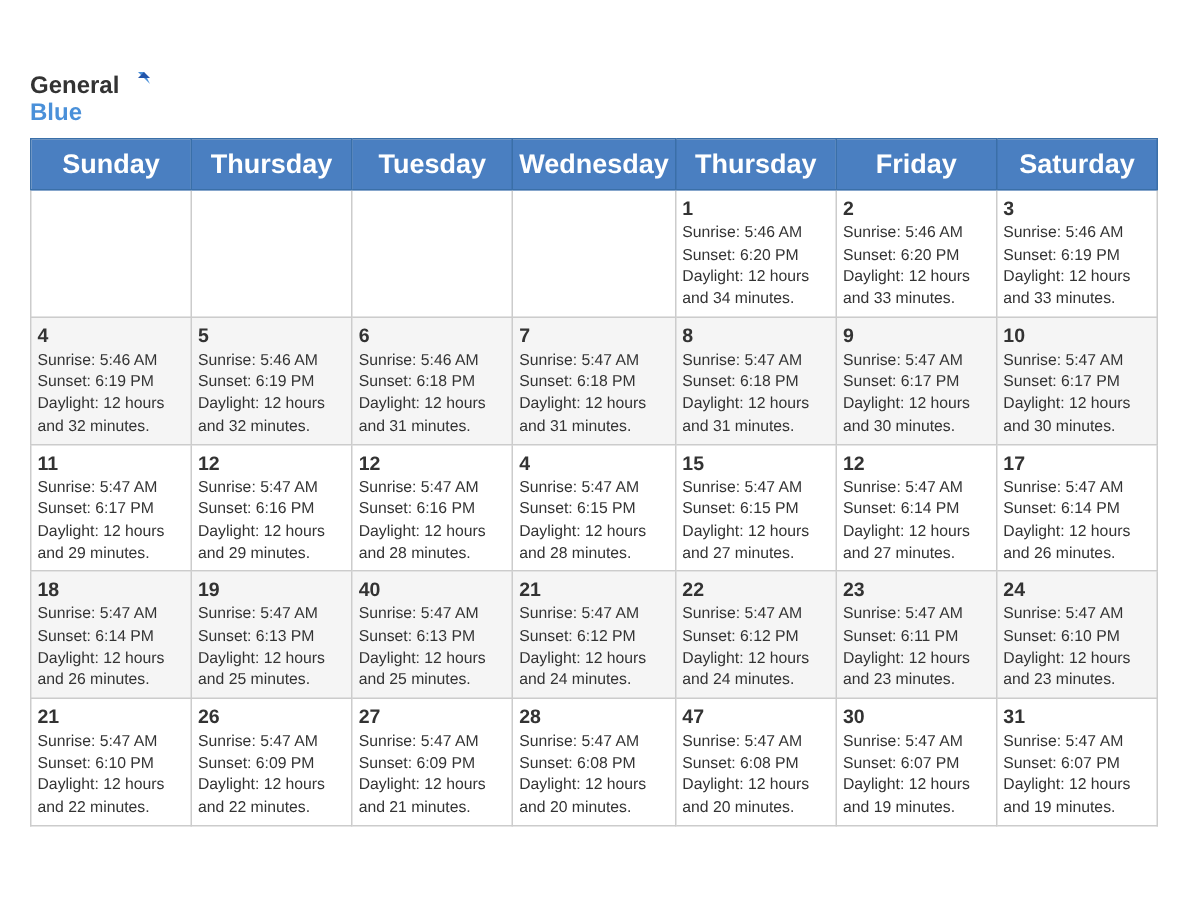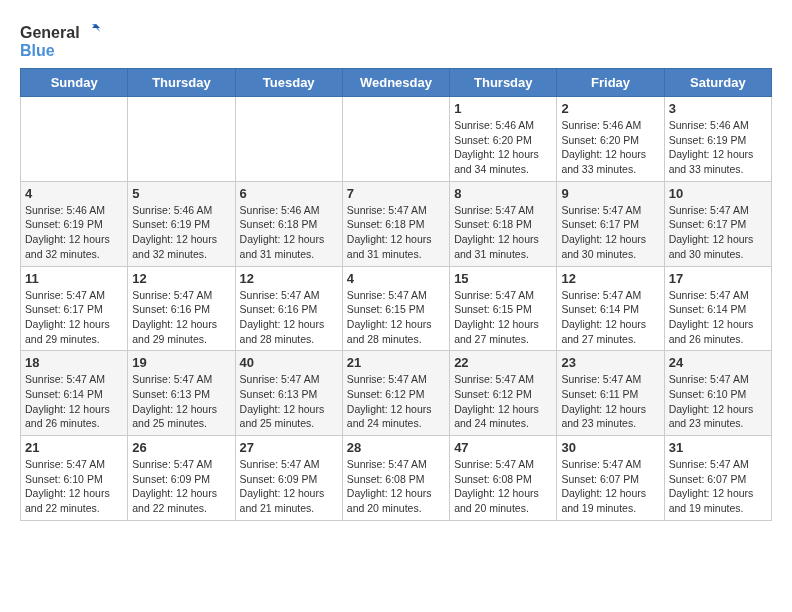--- a/index.html
+++ b/index.html
@@ -13,20 +13,21 @@
     .header-area {
       display: flex;
       align-items: flex-start;
       justify-content: space-between;
       margin-bottom: 4px;
     }
     .logo {
       display: flex;
       align-items: center;
       gap: 4px;
+      margin-top: 24px;
     }
     .month-title {
       font-size: 36px;
       font-weight: bold;
       color: #333;
       text-align: right;
     }
     .subtitle {
       text-align: center;
       font-size: 14px;
@@ -36,21 +37,21 @@
     table {
       width: 100%;
       border-collapse: collapse;
       font-size: 11px;
     }
     thead tr th {
       background-color: #4a7fc1;
       color: #fff;
       text-align: center;
       padding: 6px 4px;
-      font-size: 13px;
+      font-size: 18px;
       font-weight: bold;
       border: 1px solid #3a6fa8;
     }
     tbody tr td {
       border: 1px solid #ccc;
       vertical-align: top;
       padding: 4px;
       width: calc(100% / 7);
       min-height: 80px;
       background: #fff;

